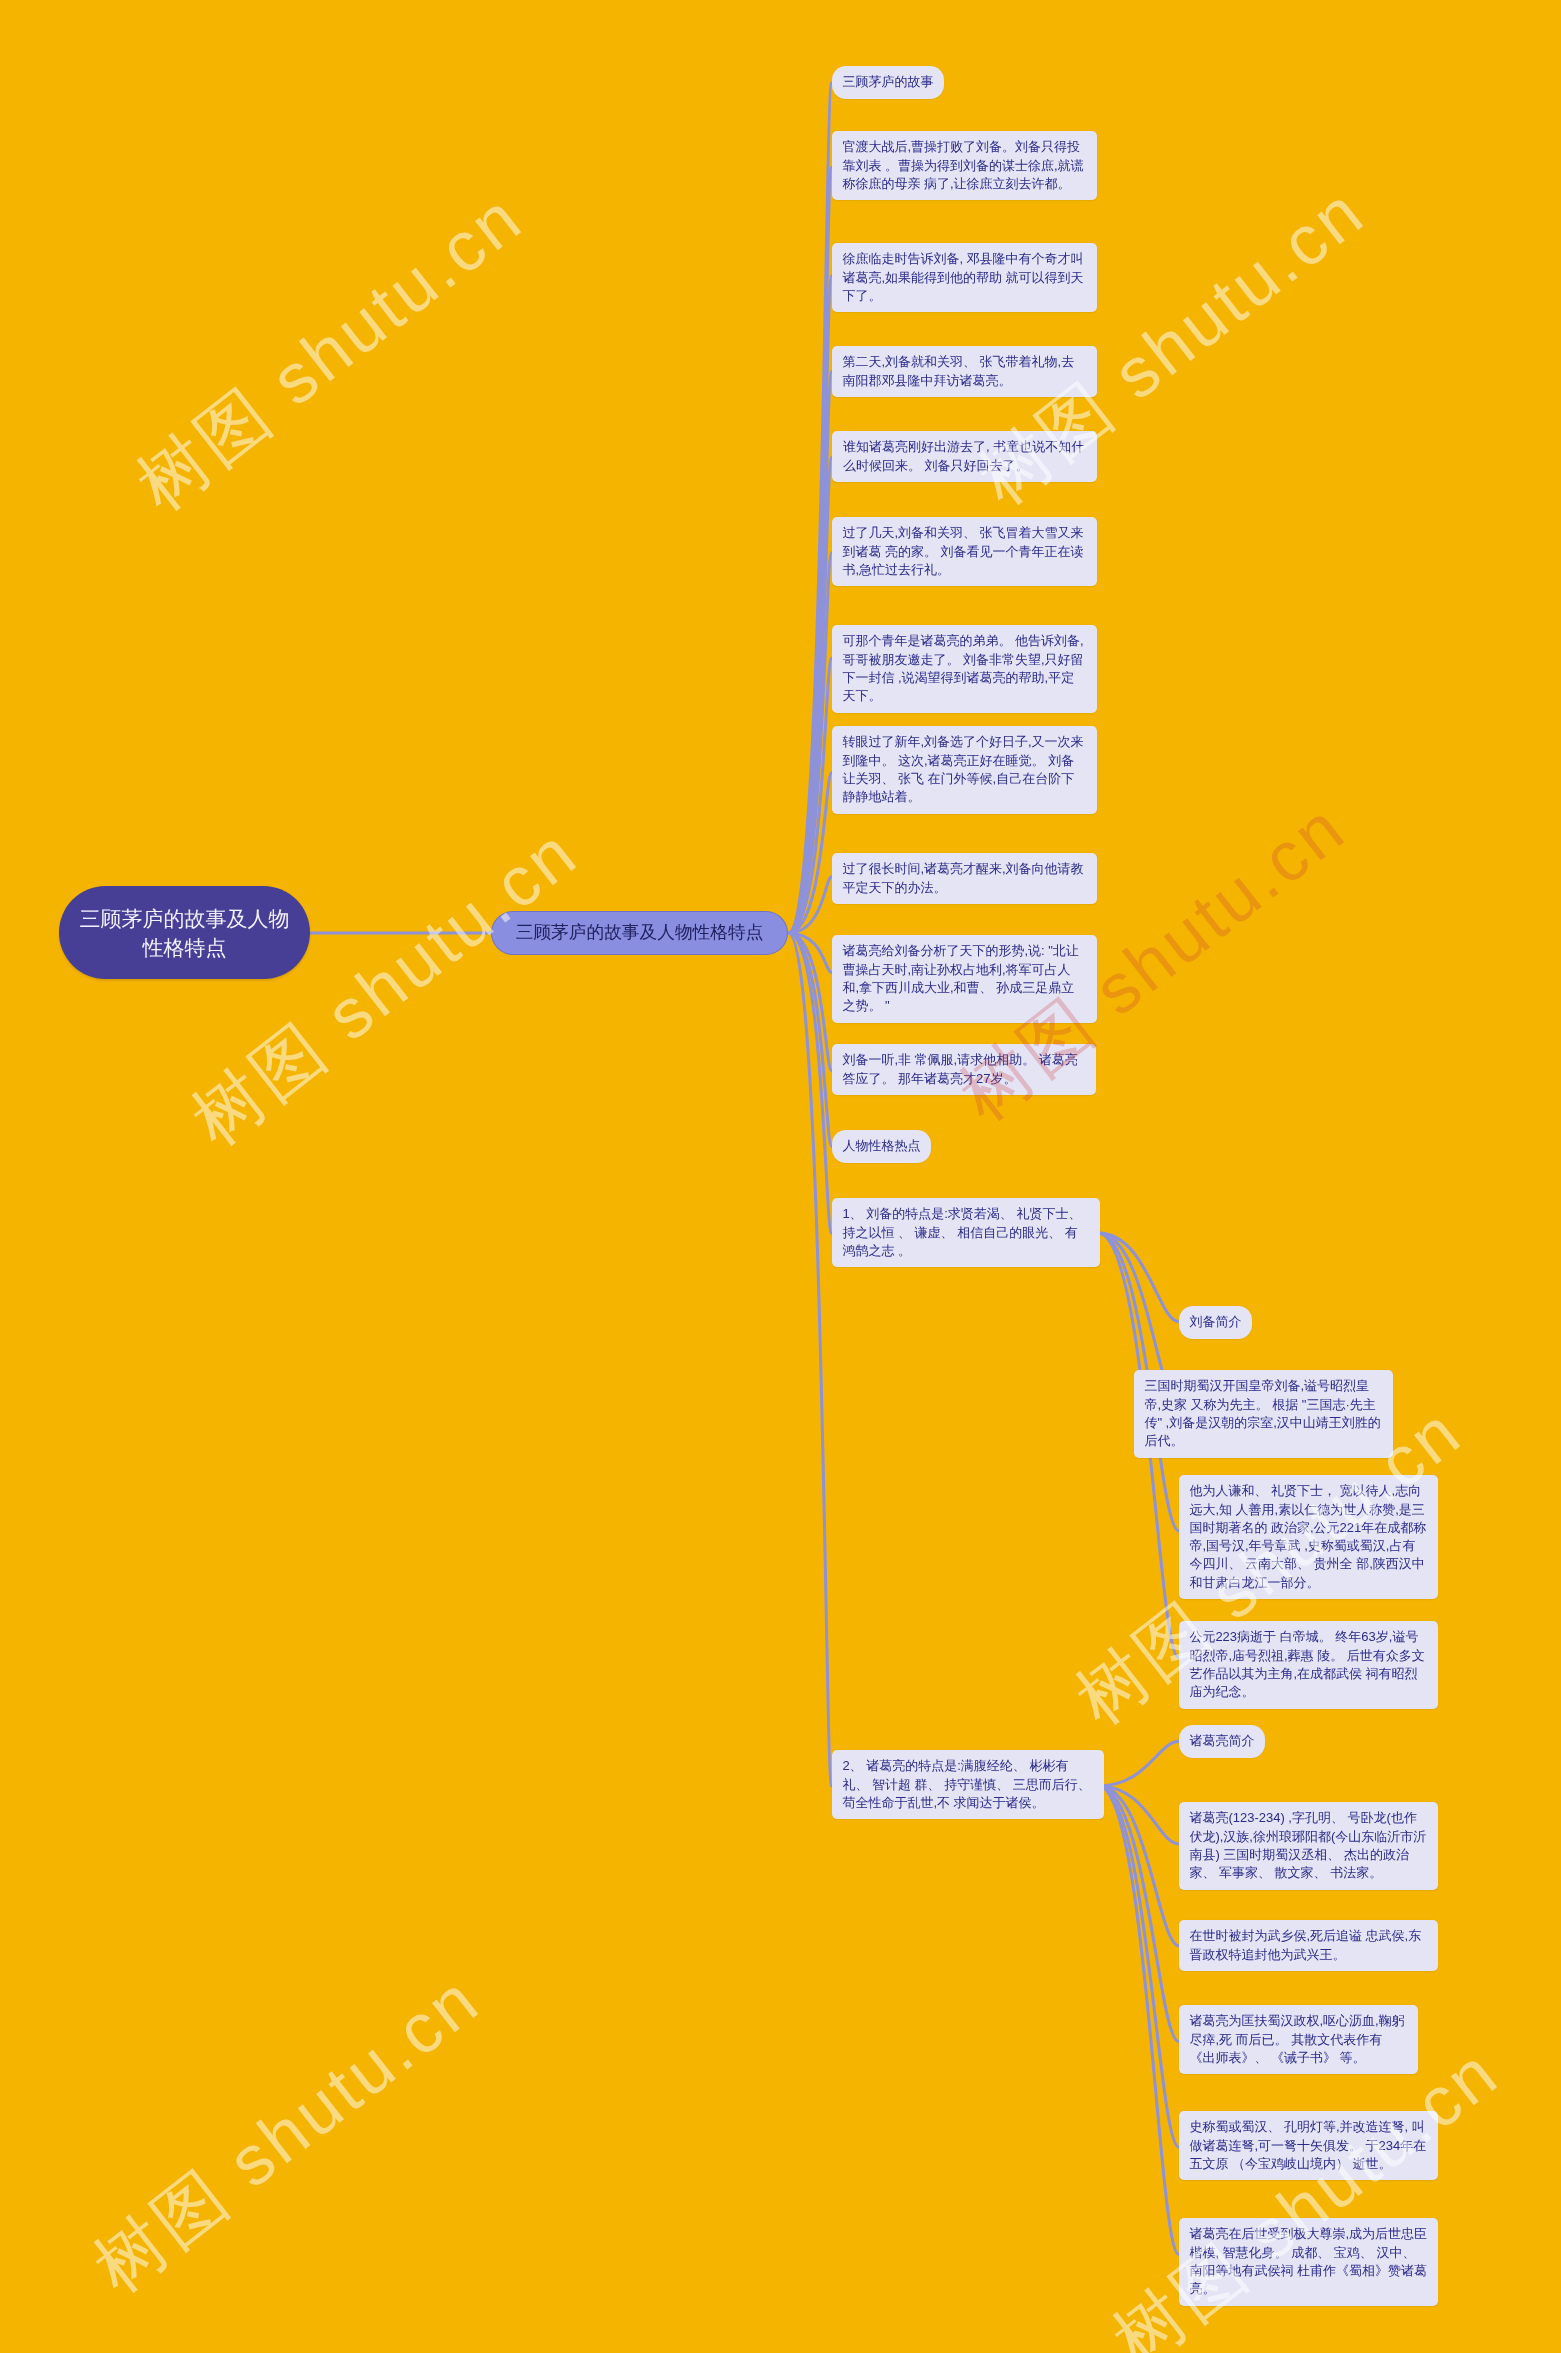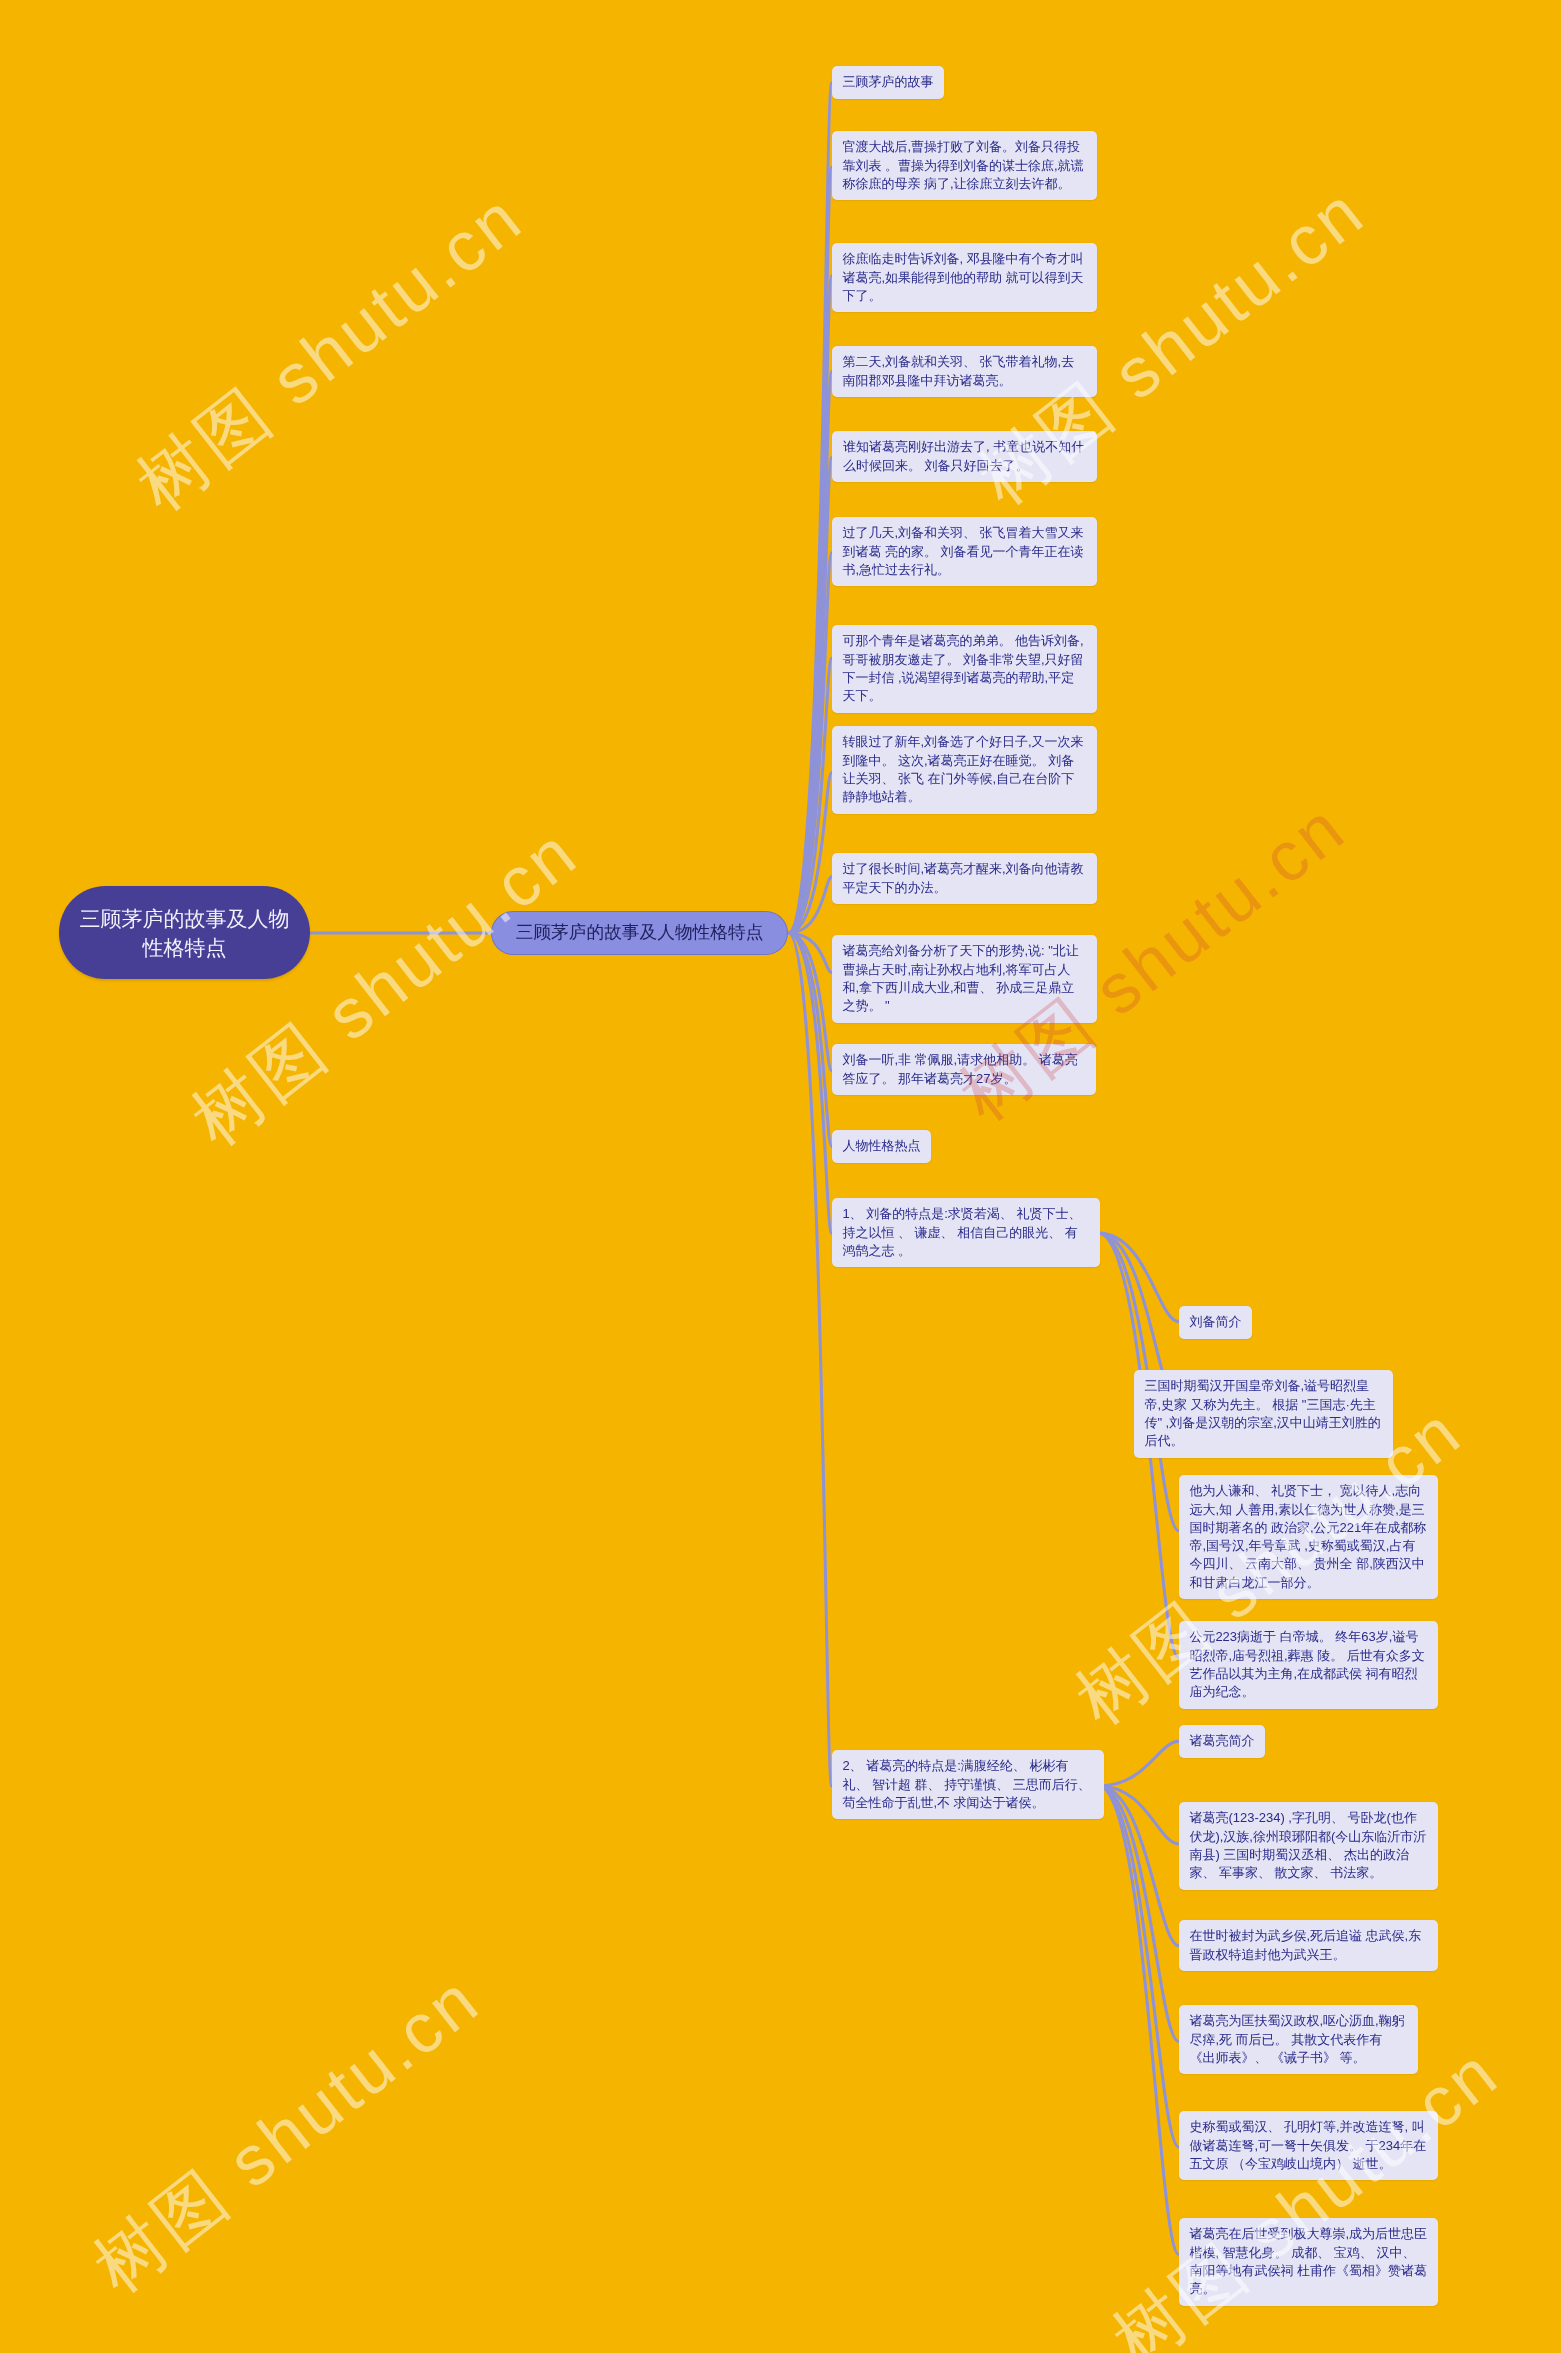--- a/index.html
+++ b/index.html
@@ -12,21 +12,21 @@
   body{font-family:"Liberation Sans","DejaVu Sans",sans-serif;background:#888;}
   #canvas{position:relative;width:1562px;height:2354px;background:var(--bg,#F5B400);overflow:hidden;}
   #wires{position:absolute;left:0;top:0;z-index:2;}
   #wires path,#wires line{fill:none;stroke:var(--branch,#8E92D8);stroke-width:5;stroke-linecap:round;}
   .node{
     position:absolute;z-index:3;box-sizing:border-box;
     background:var(--box,#E4E4F5);color:var(--text,#2A2A8A);
     font-size:13px;line-height:18.3px;padding:7.3px 10.4px;border-radius:5px;
     white-space:pre-wrap;box-shadow:0 0.6px 1.2px rgba(90,70,0,0.10);
   }
-  .pill{border-radius:5px;white-space:nowrap;}
+  .pill{border-radius:14px;white-space:nowrap;}
   .root{
     position:absolute;z-index:3;box-sizing:border-box;left:59px;top:886px;width:251px;height:93px;
     background:var(--root,#473F96);color:var(--rootText,#fff);
     border-radius:49px;display:flex;align-items:center;justify-content:center;text-align:center;
     font-size:21px;line-height:29px;padding:6.1px 16px;
     box-shadow:0 1.8px 2.4px rgba(90,60,0,0.18);
   }
   .hub{
     position:absolute;z-index:3;box-sizing:border-box;left:491px;top:911px;width:297px;height:44px;
     background:var(--hub,#8A8EE0);color:var(--hubText,#20215F);

